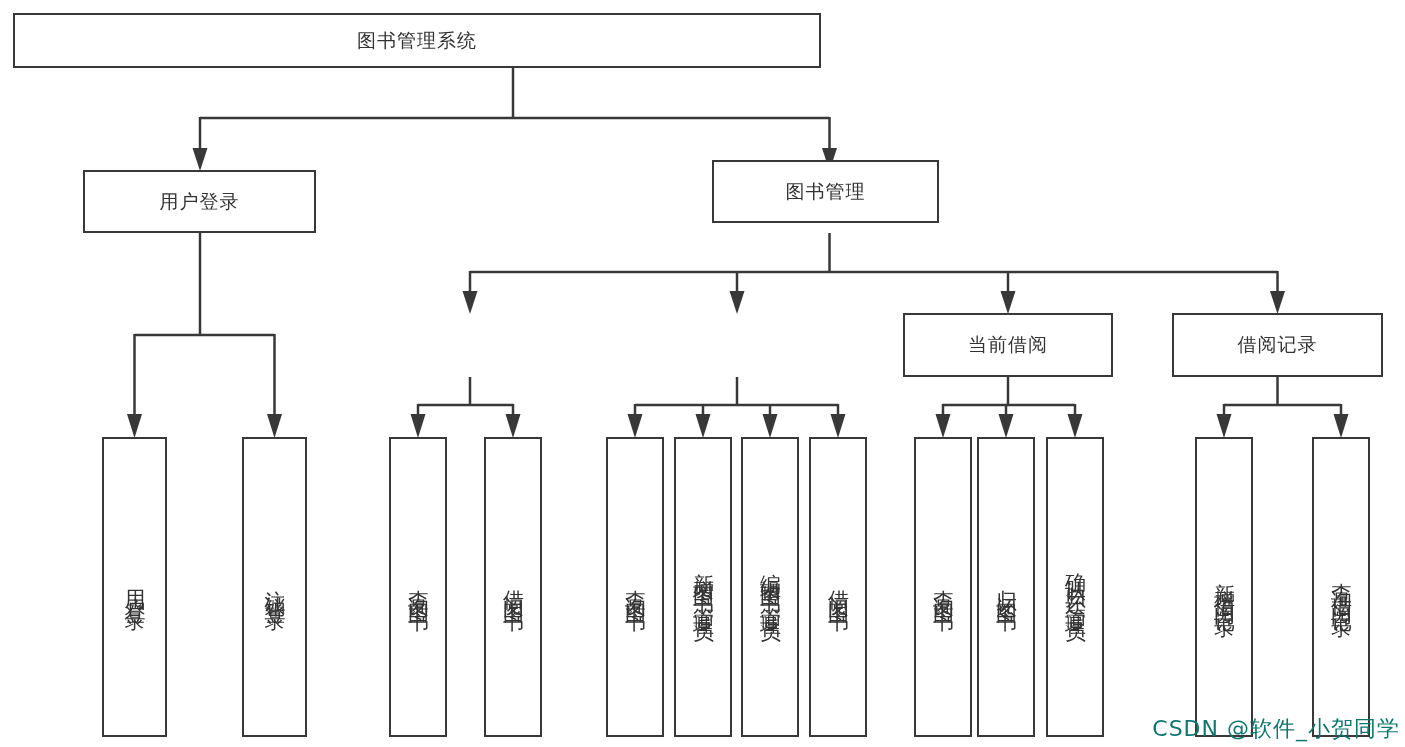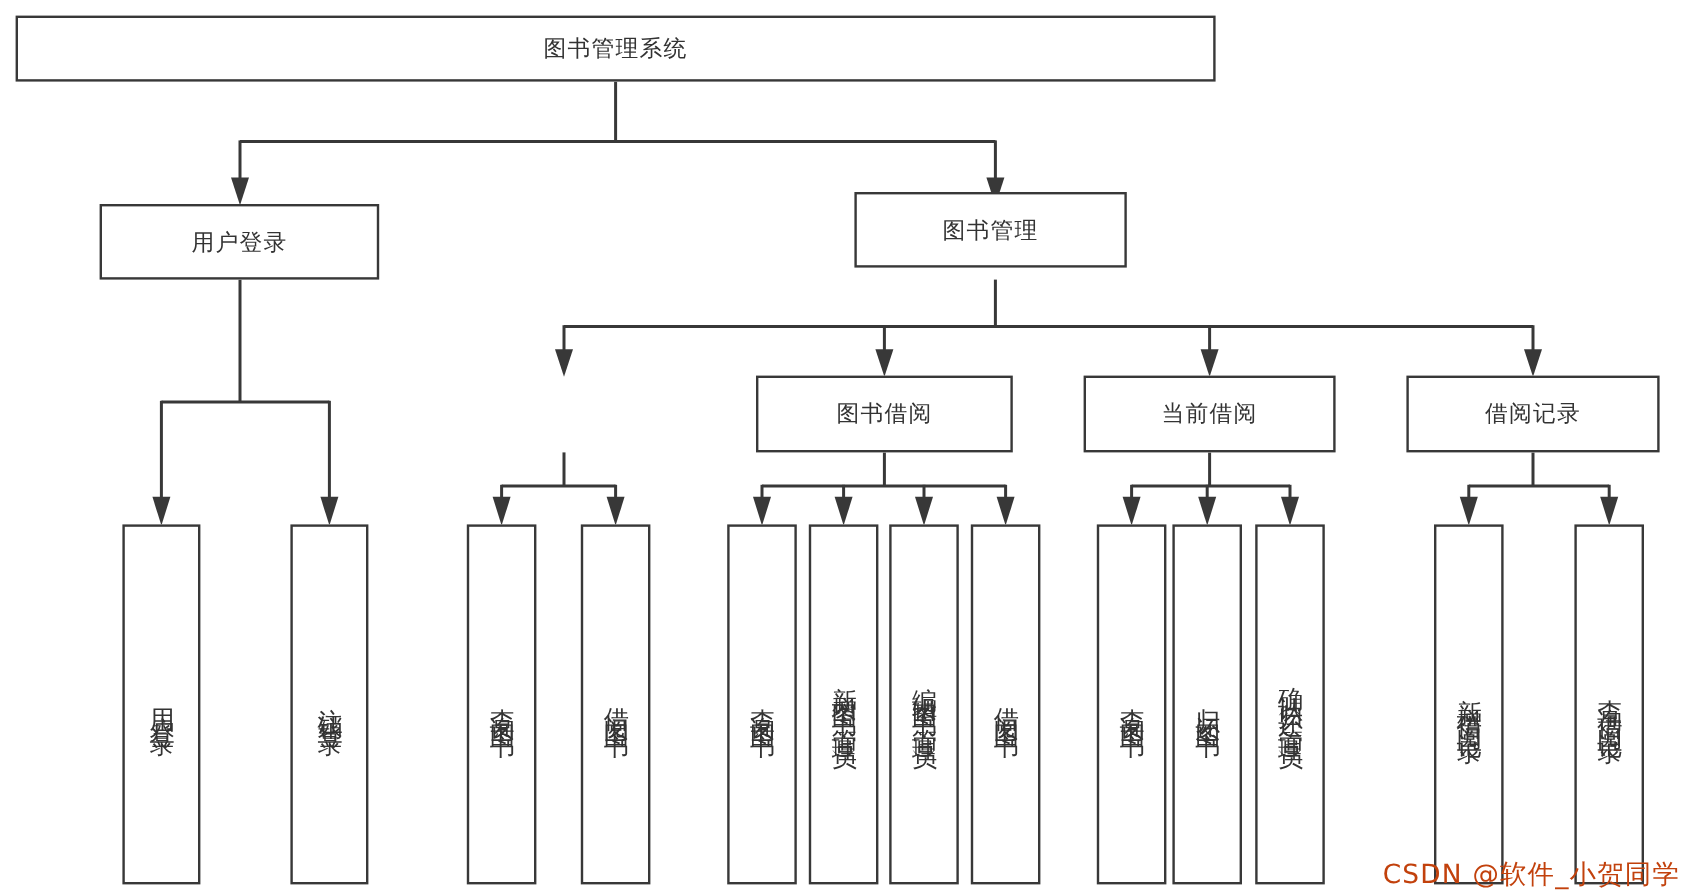--- a/index.html
+++ b/index.html
@@ -42,21 +42,21 @@
     font-size: 21px;
     letter-spacing: 7px;
     line-height: 1.1;
     white-space: nowrap;
   }
   .watermark {
     position: absolute;
     right: 5px;
     bottom: 3px;
     font-size: 22px;
-    color: #c2410c;
+    color: #0f766e;
     letter-spacing: 1px;
     z-index: 3;
   }
 </style>
 </head>
 <body>
 
 <div class="canvas">
 
   <svg class="connectors" width="1405" height="747" viewBox="0 0 1405 747">
@@ -121,34 +121,31 @@
       <polygon points="762.5,414 777.5,414 770,438"></polygon>
       <polygon points="830.5,414 845.5,414 838,438"></polygon>
       <polygon points="935.5,414 950.5,414 943,438"></polygon>
       <polygon points="998.5,414 1013.5,414 1006,438"></polygon>
       <polygon points="1067.5,414 1082.5,414 1075,438"></polygon>
       <polygon points="1216.5,414 1231.5,414 1224,438"></polygon>
       <polygon points="1333.5,414 1348.5,414 1341,438"></polygon>
     </g>
   </svg>
 
-  <div class="box hbox" style="left:13px;top:13px;width:1000px;height:55px">
+  <div class="box hbox" style="left:13px;top:13px;width:808px;height:55px">
     <span>图书管理系统</span>
   </div>
 
   <div class="box hbox" style="left:83px;top:170px;width:233px;height:63px">
     <span>用户登录</span>
   </div>
   <div class="box hbox" style="left:712px;top:160px;width:227px;height:63px">
     <span>图书管理</span>
   </div>
 
-  <div class="box hbox" style="left:630px;top:313px;width:214px;height:64px">
-    <span>图书借阅</span>
-  </div>
   <div class="box hbox" style="left:1172px;top:313px;width:211px;height:64px">
     <span>借阅记录</span>
   </div>
   <div class="box hbox" style="left:903px;top:313px;width:210px;height:64px">
     <span>当前借阅</span>
   </div>
 
   <div class="box vbox" style="left:102px;top:437px;width:65px;height:300px">
     <span>用户登录</span>
   </div>

